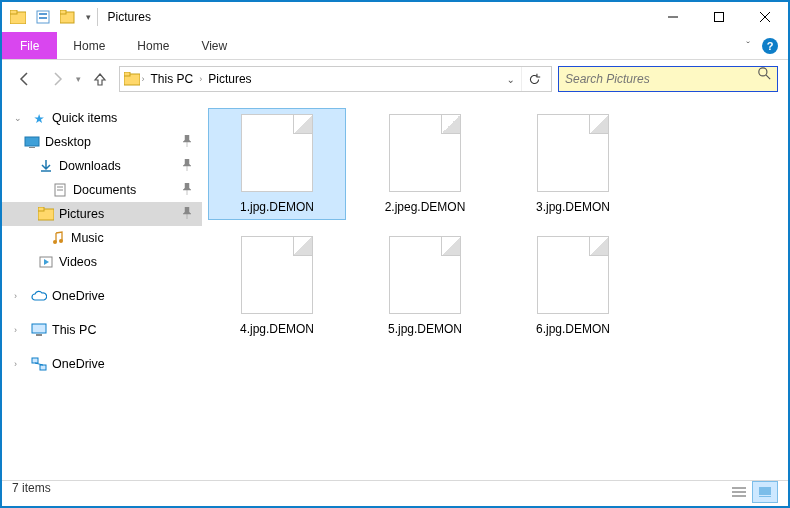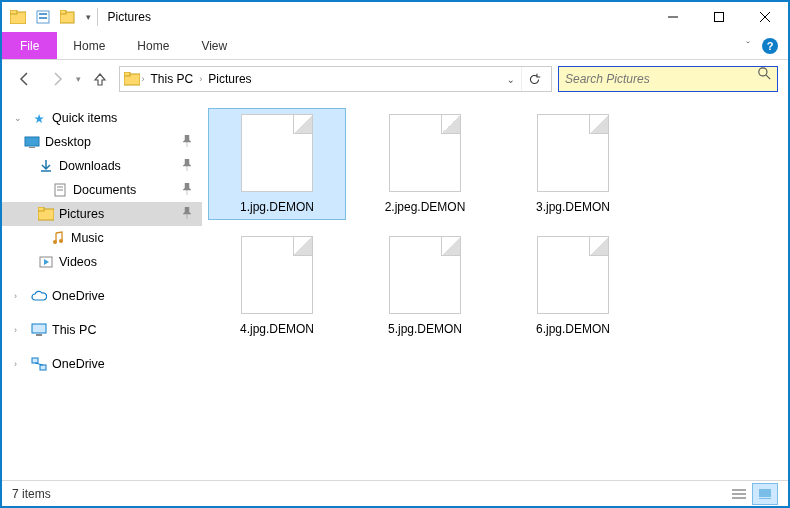--- a/index.html
+++ b/index.html
@@ -54,21 +54,21 @@
 
 .filegrid { flex: 1; padding: 10px 6px; display: flex; flex-wrap: wrap; align-content: flex-start; gap: 10px 10px; }
 .file-item { width: 138px; display: flex; flex-direction: column; align-items: center; padding: 6px 4px 4px; }
 .file-item.selected { background: #cde8ff; border: 1px solid #7bbde9; padding: 5px 3px 3px; }
 .file-thumb { width: 72px; height: 78px; background: #fff; border: 1px solid #ccc; position: relative; margin-bottom: 8px; }
 .file-thumb::before { content: ""; position: absolute; top: 0; right: 0; width: 18px; height: 18px; background: linear-gradient(135deg, #fff 0 50%, #ddd 50% 100%); border-left: 1px solid #ccc; border-bottom: 1px solid #ccc; }
 .file-thumb.text-file::after { content: ""; position: absolute; left: 10px; right: 10px; top: 22px; bottom: 12px; background: repeating-linear-gradient(#ccc 0 1px, transparent 1px 7px); }
 .file-name { font-size: 12px; text-align: left; word-break: break-all; line-height: 1.3; }
 
 
-.statusbar { height: 26px; border-top: 1px solid #d9d9d9; display: flex; align-items: center; padding: 0 10px; font-size: 12px; color: #333; }
+.statusbar { height: 26px; border-top: 1px solid #d9d9d9; display: flex; padding: 0 10px; font-size: 12px; color: #333; }
 .statusbar .sb-spacer { flex: 1; }
 .statusbar .view-toggle { width: 26px; height: 22px; display: flex; align-items: center; justify-content: center; border: 1px solid transparent; }
 .statusbar .view-toggle.active { background: #cde8ff; border: 1px solid #7bbde9; }
 </style>
 </head>
 <body>
 
 <div class="titlebar">
   <div class="qat">
     <span class="qat-icon">

